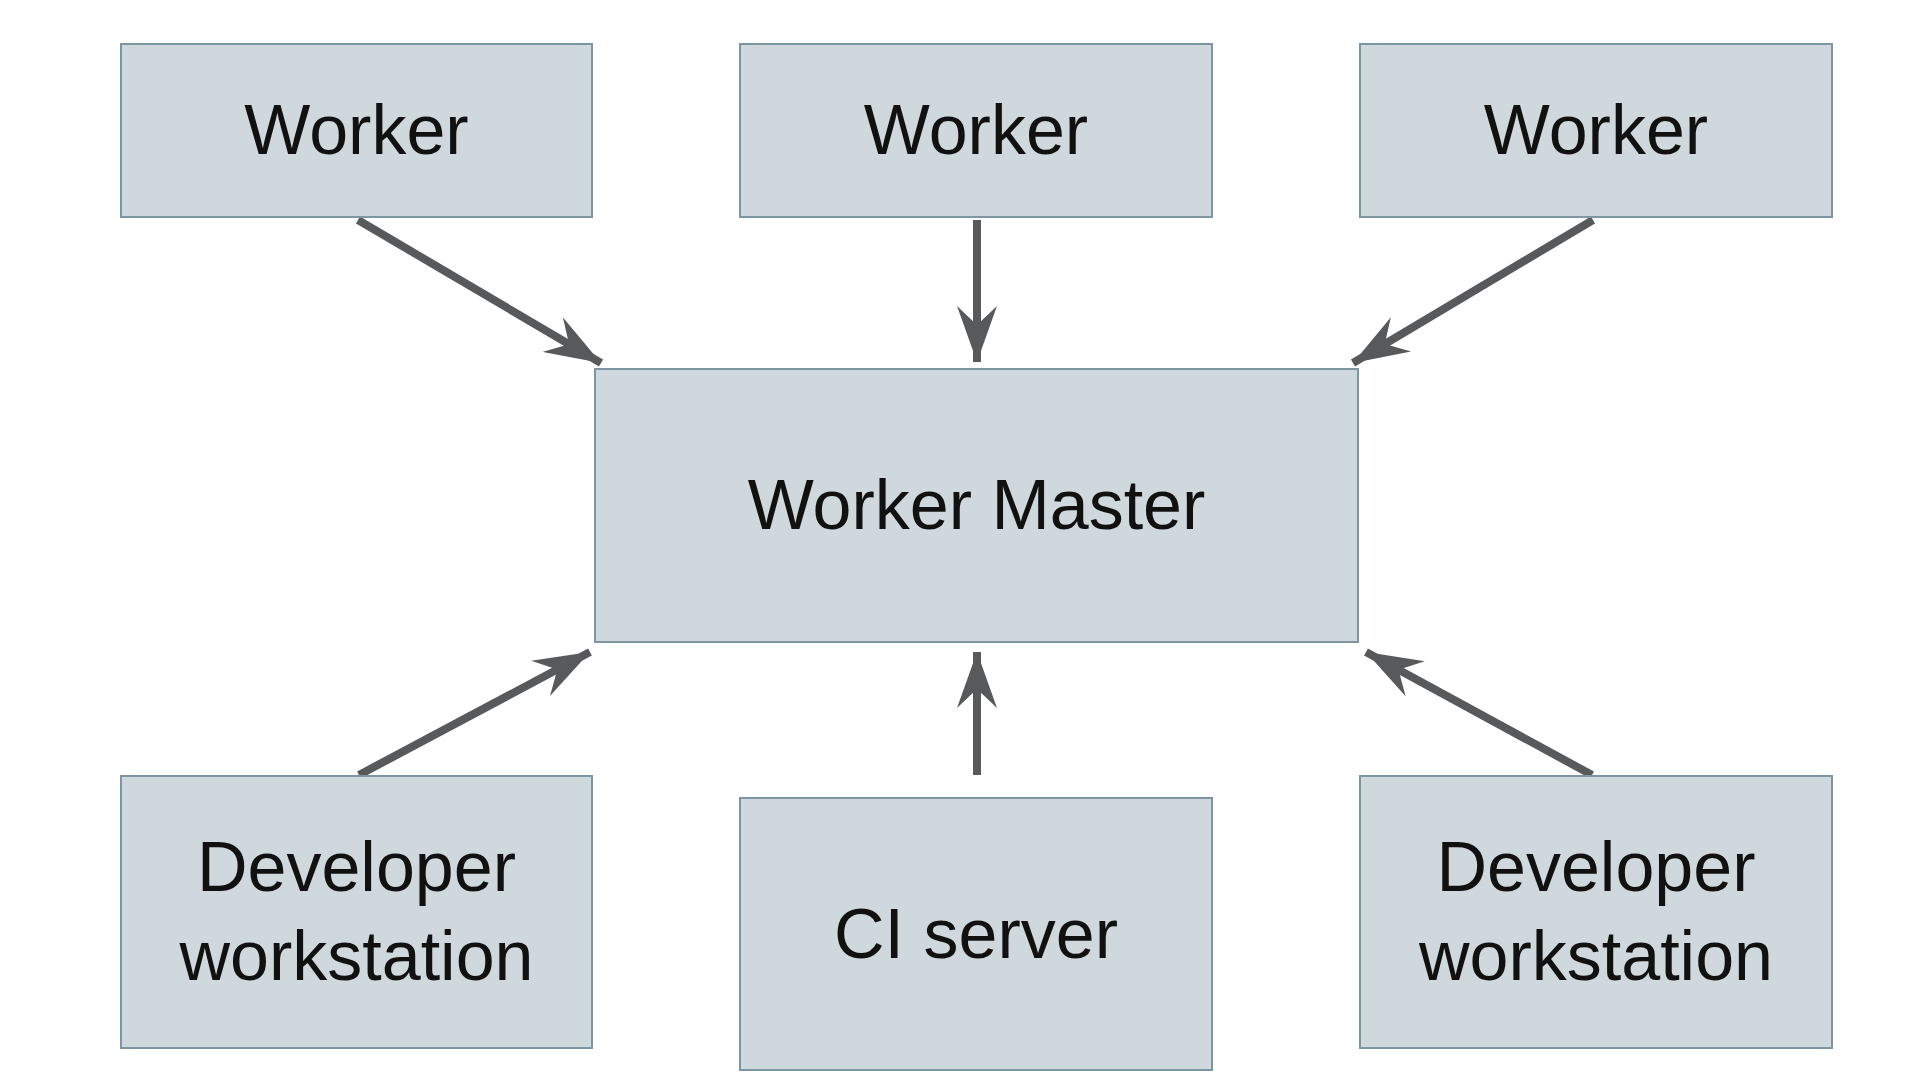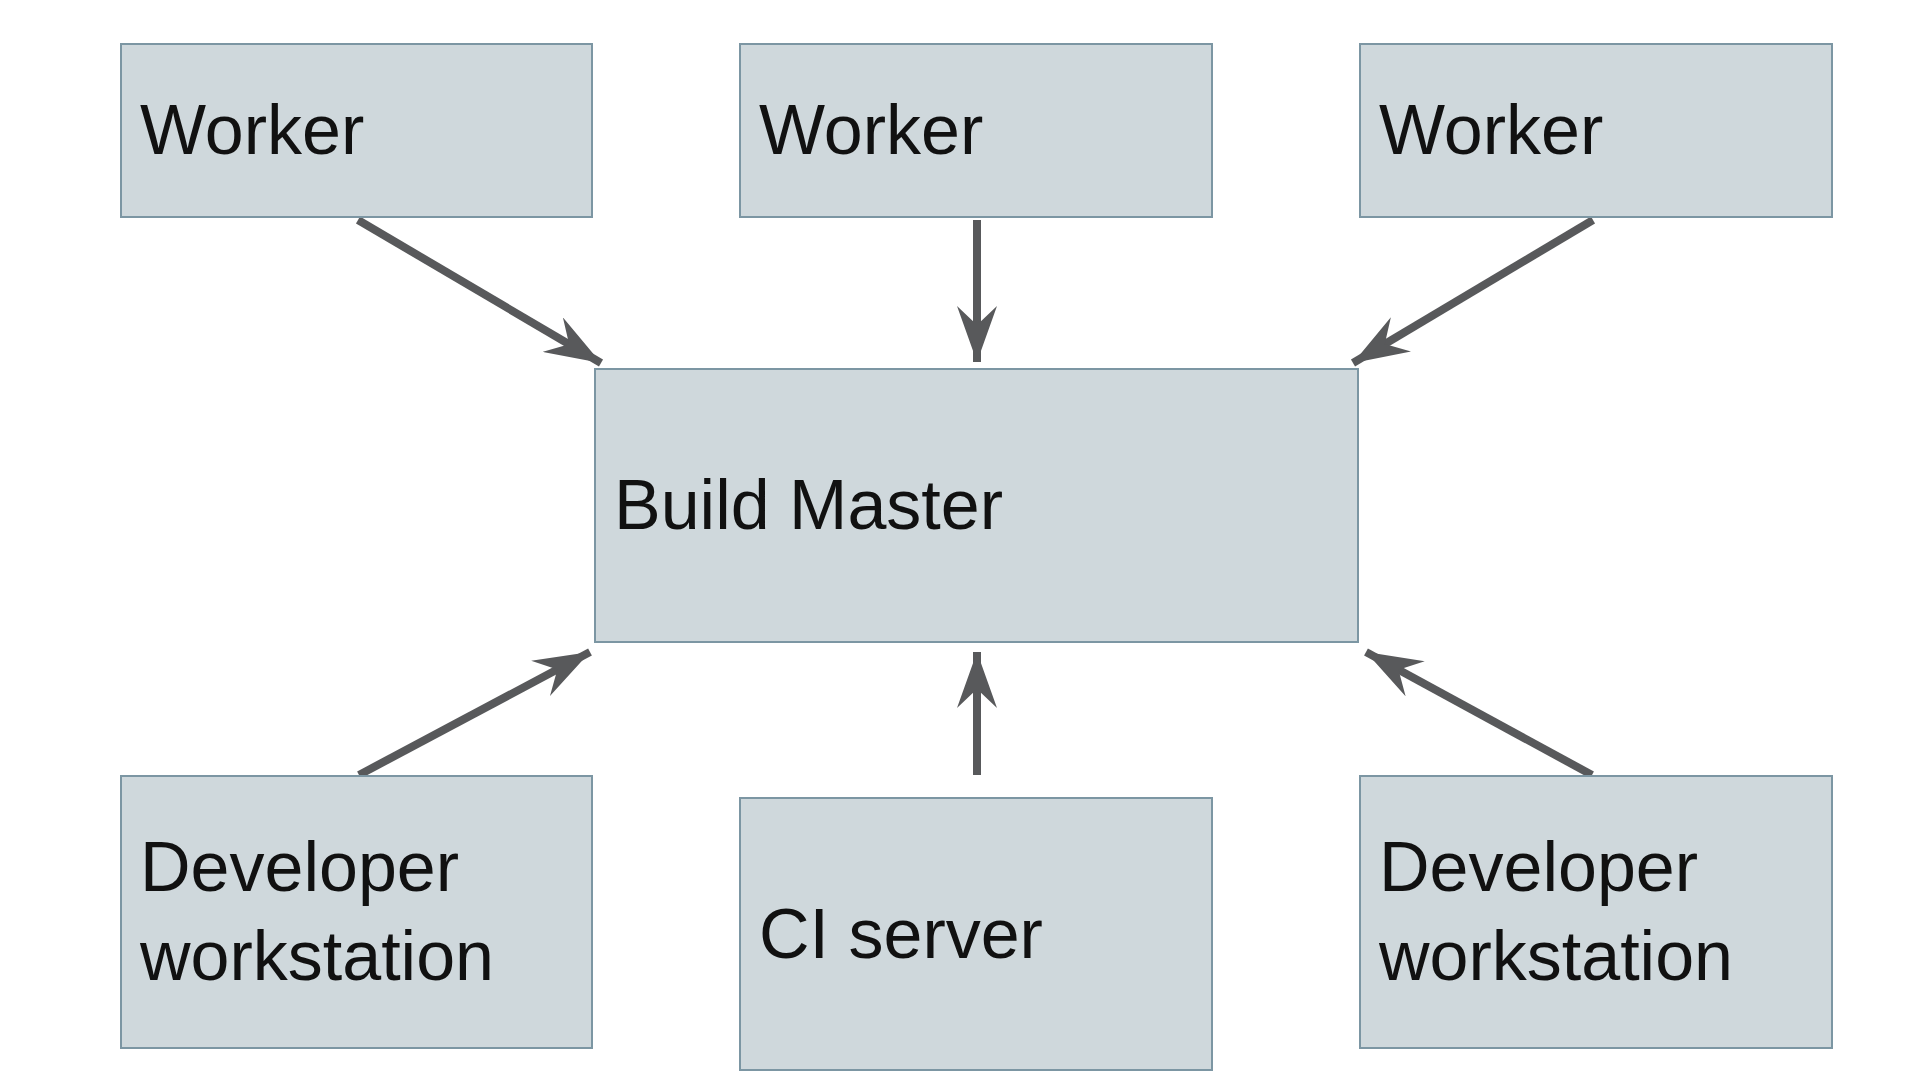--- a/index.html
+++ b/index.html
@@ -27,20 +27,21 @@
     stroke-width: 8;
   }
   .node {
     position: absolute;
     background: #cfd8dc;
     border: 2px solid #7c96a3;
     box-sizing: border-box;
     display: flex;
     align-items: center;
     justify-content: center;
+    text-align: center;
   }
   .node .label {
     display: block;
     width: 100%;
     padding: 0 18px;
     box-sizing: border-box;
     font-size: 70px;
     line-height: 1.27;
     color: #111111;
     letter-spacing: 0px;
@@ -71,21 +72,21 @@
 
   <div class="node" style="left:739px; top:43px; width:474px; height:175px;">
     <span class="label">Worker</span>
   </div>
 
   <div class="node" style="left:1359px; top:43px; width:474px; height:175px;">
     <span class="label">Worker</span>
   </div>
 
   <div class="node" style="left:594px; top:368px; width:765px; height:275px;">
-    <span class="label">Build Master</span>
+    <span class="label">Worker Master</span>
   </div>
 
   <div class="node" style="left:120px; top:775px; width:473px; height:274px;">
     <span class="label">Developer workstation</span>
   </div>
 
   <div class="node" style="left:739px; top:797px; width:474px; height:274px;">
     <span class="label">CI server</span>
   </div>
 

